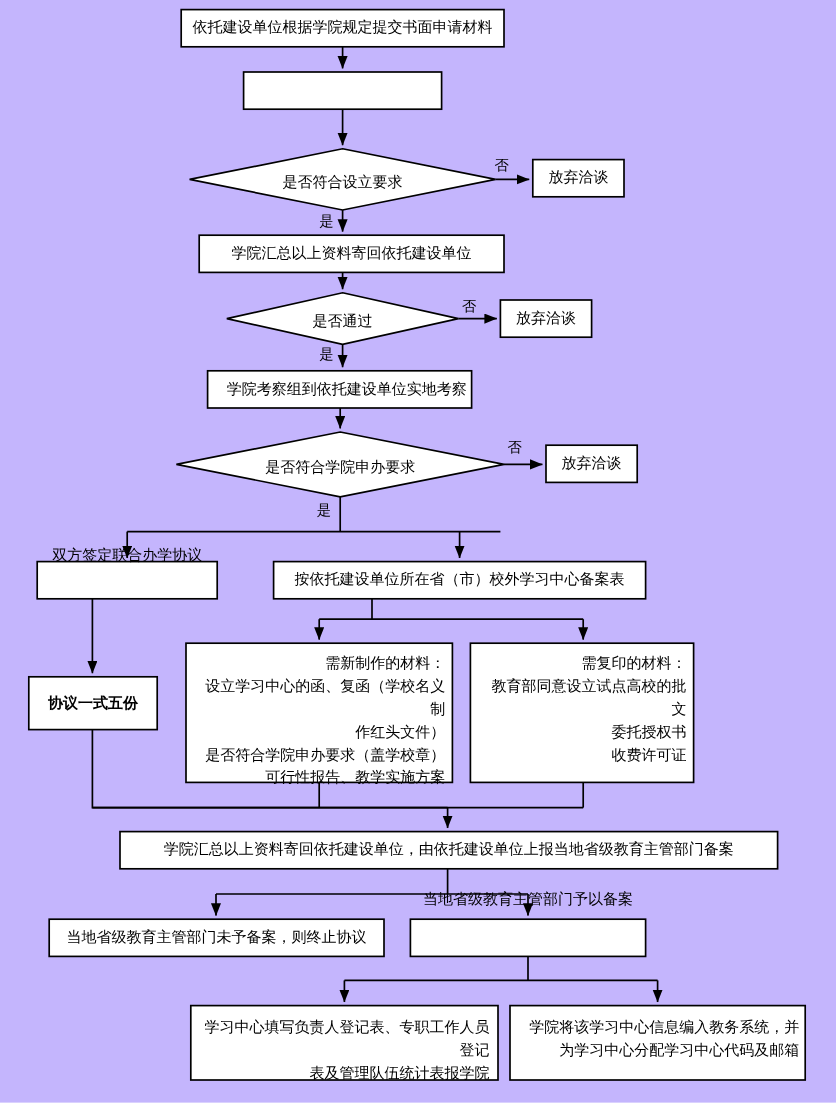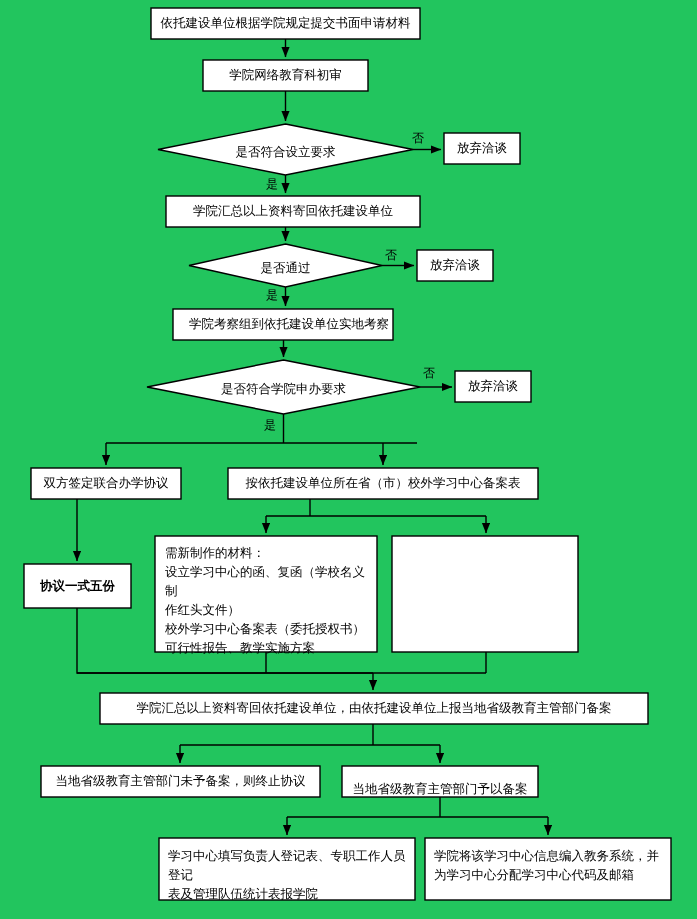--- a/index.html
+++ b/index.html
@@ -4,21 +4,21 @@
 <style>
   html, body {
     margin: 0;
     padding: 0;
     background: #ffffff;
   }
   #flow-root {
     position: relative;
     width: 697px;
     height: 919px;
-    background: #22c55e;
+    background: #c4b5fd;
     font-family: "Liberation Sans", "DejaVu Sans", sans-serif;
     overflow: hidden;
   }
   svg.flow-canvas {
     position: absolute;
     left: 0;
     top: 0;
     width: 697px;
     height: 919px;
   }
@@ -35,21 +35,21 @@
   .conn {
     stroke: #000000;
     stroke-width: 1.4;
     fill: none;
   }
   .node-text {
     position: absolute;
     color: #000000;
     font-size: 12.5px;
     line-height: 19px;
-    text-align: left;
+    text-align: right;
     white-space: pre-wrap;
     pointer-events: none;
   }
   .node-text.center {
     text-align: center;
   }
   .edge-label {
     position: absolute;
     color: #000000;
     font-size: 12px;
@@ -117,39 +117,39 @@
     <path class="conn" d="M180,745 L440,745"></path>
     <path class="conn" d="M180,745 L180,763" marker-end="url(#arrow)"></path>
     <path class="conn" d="M440,745 L440,763" marker-end="url(#arrow)"></path>
     <path class="conn" d="M440,797 L440,817"></path>
     <path class="conn" d="M287,817 L548,817"></path>
     <path class="conn" d="M287,817 L287,835" marker-end="url(#arrow)"></path>
     <path class="conn" d="M548,817 L548,835" marker-end="url(#arrow)"></path>
   </svg>
 
   <div class="node-text center" style="left:155px; top:14px; width:261px;">依托建设单位根据学院规定提交书面申请材料</div>
-  <div class="node-text center" style="left:207px; top:66px; width:157px;">学院网络教育科初审</div>
   <div class="node-text center" style="left:193px; top:143px; width:185px;">是否符合设立要求</div>
   <div class="node-text center" style="left:446px; top:139px; width:72px;">放弃洽谈</div>
   <div class="node-text center" style="left:170px; top:202px; width:246px;">学院汇总以上资料寄回依托建设单位</div>
   <div class="node-text center" style="left:224px; top:259px; width:123px;">是否通过</div>
   <div class="node-text center" style="left:419px; top:256px; width:72px;">放弃洽谈</div>
   <div class="node-text center" style="left:177px; top:315px; width:212px;text-align:right;">学院考察组到依托建设单位实地考察</div>
   <div class="node-text center" style="left:179px; top:380px; width:209px;">是否符合学院申办要求</div>
   <div class="node-text center" style="left:457px; top:377px; width:72px;">放弃洽谈</div>
-  <div class="node-text center" style="left:35px; top:474px; width:142px;">双方签定联合办学协议</div>
+  <div class="node-text center" style="left:35px; top:454px; width:142px;">双方签定联合办学协议</div>
   <div class="node-text center" style="left:28px; top:577px; width:99px;font-weight:bold;">协议一式五份</div>
   <div class="node-text center" style="left:232px; top:474px; width:302px;">按依托建设单位所在省（市）校外学习中心备案表</div>
 
-  <div class="node-text" style="left:165px; top:544px; width:206px;"><span>需新制作的材料：</span><br><span>设立学习中心的函、复函（学校名义制</span><br><span>作红头文件）</span><br><span>校外学习中心备案表（委托授权书）</span><br><span>可行性报告、教学实施方案</span></div>
+  <div class="node-text" style="left:165px; top:544px; width:206px;"><span>需新制作的材料：</span><br><span>设立学习中心的函、复函（学校名义制</span><br><span>作红头文件）</span><br><span>是否符合学院申办要求（盖学校章）</span><br><span>可行性报告、教学实施方案</span></div>
 
+  <div class="node-text" style="left:402px; top:544px; width:170px;"><span>需复印的材料：</span><br><span>教育部同意设立试点高校的批文</span><br><span>委托授权书</span><br><span>收费许可证</span></div>
 
   <div class="node-text center" style="left:104px; top:699px; width:540px;">学院汇总以上资料寄回依托建设单位，由依托建设单位上报当地省级教育主管部门备案</div>
   <div class="node-text center" style="left:45px; top:772px; width:271px;">当地省级教育主管部门未予备案，则终止协议</div>
-  <div class="node-text center" style="left:346px; top:780px; width:188px;">当地省级教育主管部门予以备案</div>
+  <div class="node-text center" style="left:346px; top:740px; width:188px;">当地省级教育主管部门予以备案</div>
 
   <div class="node-text" style="left:168px; top:847px; width:240px;"><span>学习中心填写负责人登记表、专职工作人员登记</span><br><span>表及管理队伍统计表报学院</span></div>
 
   <div class="node-text" style="left:434px; top:847px; width:232px;"><span>学院将该学习中心信息编入教务系统，并</span><br><span>为学习中心分配学习中心代码及邮箱</span></div>
 
   <div class="edge-label" style="left:412px; top:131px;">否</div>
   <div class="edge-label" style="left:266px; top:177px;">是</div>
   <div class="edge-label" style="left:385px; top:248px;">否</div>
   <div class="edge-label" style="left:266px; top:288px;">是</div>
   <div class="edge-label" style="left:423px; top:366px;">否</div>

